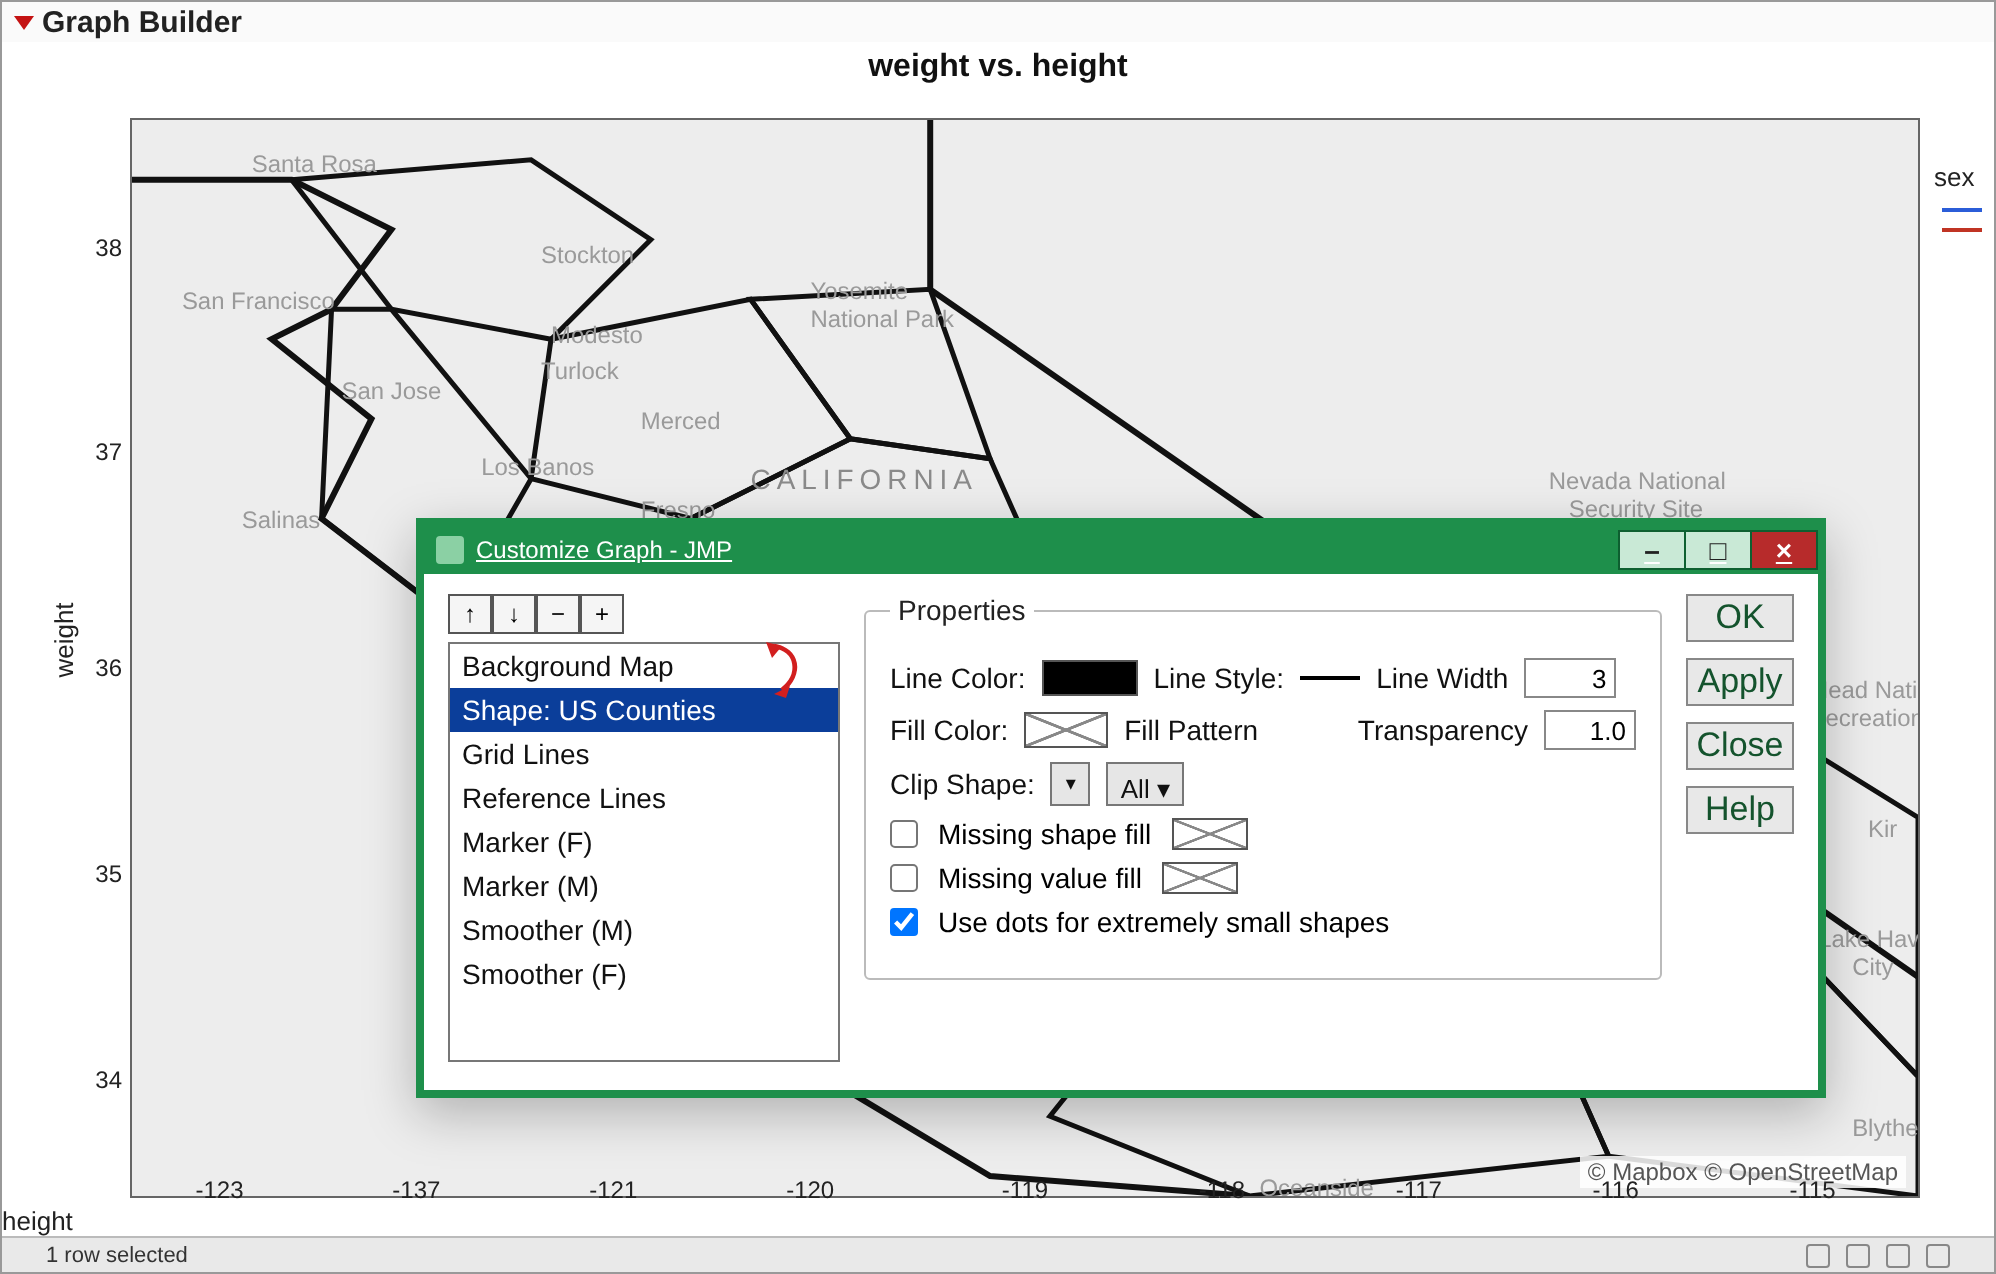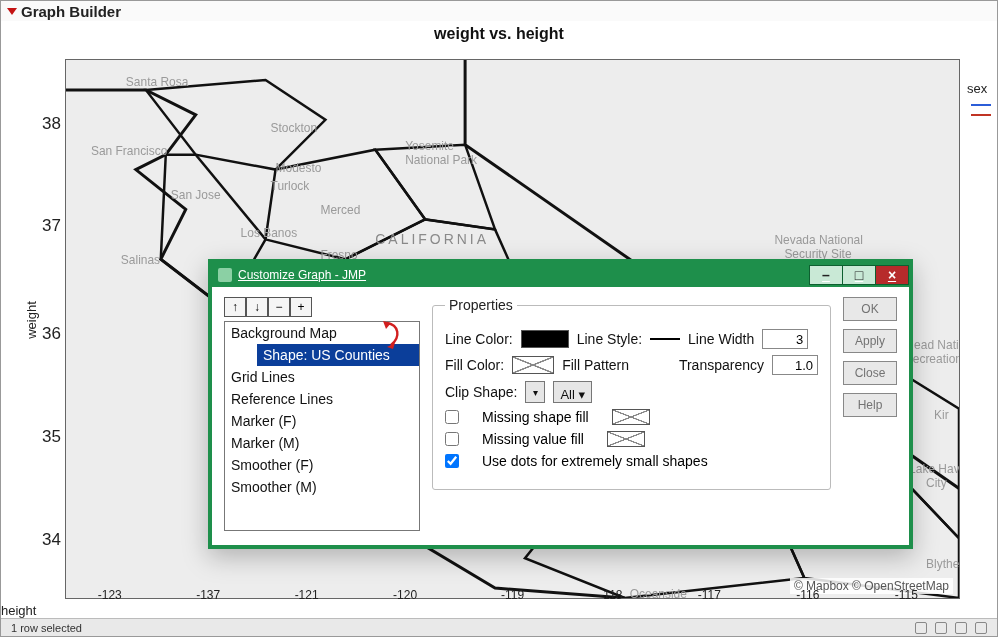--- a/index.html
+++ b/index.html
@@ -13,34 +13,34 @@
   
   .chart-wrap { position: absolute; left: 0; right: 0; top: 20px; bottom: 18px; background: #fff; }
   .chart-title { text-align: center; font-weight: bold; font-size: 16px; color: #111; margin-top: 4px; }
   .plot { position: absolute; left: 64px; top: 38px; width: 895px; height: 540px; background: #eee; border: 1px solid #666; overflow: hidden; }
   .plot svg { width: 100%; height: 100%; display: block; }
 
   
   .y-axis { position: absolute; left: 12px; top: 50%; transform: translateY(-50%) rotate(-90deg); font-size: 13px; color: #222; font-weight: 500; }
   .x-axis { position: absolute; bottom: 0; left: 0; right: 0; font-size: 13px; color: #222; font-weight: 500; }
   .y-ticks { position: absolute; left: 38px; top: 38px; height: 540px; width: 24px; }
-  .y-tick { position: absolute; right: 2px; font-size: 17px; color: #222; transform: translateY(-50%); }
+  .y-tick { position: absolute; right: 2px; font-size: 12px; color: #222; transform: translateY(-50%); }
   .x-ticks { position: absolute; left: 64px; bottom: 14px; width: 895px; height: 16px; }
   .x-tick { position: absolute; font-size: 12px; color: #222; transform: translateX(-50%); }
 
   
   .legend { position: absolute; right: 0; top: 60px; width: 30px; font-size: 13px; }
   .legend-title { font-size: 13px; color: #222; margin-bottom: 6px; }
   .legend-line { width: 20px; height: 2px; margin: 8px 0 8px 4px; }
 
   
   .attrib { position: absolute; right: 6px; bottom: 4px; font-size: 12px; color: #555; background: rgba(255,255,255,.85); padding: 1px 4px; }
 
   
-  .statusbar { position: absolute; left: 0; right: 0; bottom: 0; height: 18px; background: #e9e9e9; border-top: 1px solid #bbb; display: flex; align-items: center; justify-content: space-between; padding: 0 10px; font-size: 11px; color: #333; }
+  .statusbar { position: absolute; left: 0; right: 0; bottom: 0; height: 18px; background: #e9e9e9; border-top: 1px solid #bbb; display: flex; align-items: center; justify-content: space-between; padding: 0 22px; font-size: 11px; color: #333; }
   .status-right { display: flex; gap: 8px; align-items: center; }
   .status-ico { width: 12px; height: 12px; border: 1px solid #888; border-radius: 2px; display: inline-block; }
 
   
   .dialog { position: absolute; left: 207px; top: 258px; width: 705px; height: 290px; background: #fff; border: 4px solid #1e8f4b; box-shadow: 0 8px 24px rgba(0,0,0,.25); }
   .dlg-titlebar { height: 24px; background: #1e8f4b; display: flex; align-items: center; color: #fff; font-size: 12px; padding-left: 6px; text-decoration: underline; }
   .dlg-ico { width: 14px; height: 14px; background: #8bd0a4; border-radius: 2px; margin-right: 6px; }
   .dlg-wincontrols { margin-left: auto; display: flex; }
   .winbtn { width: 34px; height: 20px; display: flex; align-items: center; justify-content: center; border: 1px solid #0d5f30; margin-left: -1px; font-size: 14px; font-weight: bold; }
   .winbtn.min { background: #c9e9d6; color: #222; }
@@ -48,43 +48,43 @@
   .winbtn.close { background: #b72b2b; color: #fff; }
 
   .dlg-body { position: absolute; inset: 24px 0 0 0; padding: 10px 12px; display: flex; gap: 12px; }
 
   
   .layer-col { width: 196px; }
   .layer-tools { display: flex; gap: 0; margin-bottom: 4px; }
   .layer-tools button { width: 22px; height: 20px; border: 1px solid #555; background: #f5f5f5; font-size: 12px; line-height: 1; display:flex; align-items:center; justify-content:center; }
   .layer-list { border: 1px solid #777; height: 210px; background: #fff; overflow: hidden; }
   .layer-item { padding: 3px 6px; font-size: 14px; color: #111; cursor: default; }
-  .layer-item.selected { background: #0b3e9a; color: #fff; margin-left: 32px; }
+  .layer-item.selected { background: #0b3e9a; color: #fff; }
 
   
   .props { flex: 1; position: relative; }
   .props-fieldset { border: 1px solid #bbb; border-radius: 3px; padding: 10px 12px 14px; }
   .props-legend { font-size: 14px; color: #222; padding: 0 4px; }
   .prop-row { display: flex; align-items: center; gap: 8px; margin: 6px 0; font-size: 14px; color: #111; flex-wrap: wrap; }
   .swatch { width: 48px; height: 18px; border: 1px solid #555; background: #000; }
   .swatch-x { width: 42px; height: 18px; border: 1px solid #555; background: #fff; position: relative; }
   .swatch-x::before, .swatch-x::after { content:""; position:absolute; inset:0; }
   .swatch-x::before { background: linear-gradient(to top right, transparent 47%, #888 48%, #888 52%, transparent 53%); }
   .swatch-x::after  { background: linear-gradient(to top left,  transparent 47%, #888 48%, #888 52%, transparent 53%); }
   .style-line { width: 30px; height: 2px; background: #000; }
   .numbox { width: 46px; height: 20px; border: 1px solid #888; text-align: right; padding: 1px 4px; font-size: 13px; }
   .dropdown { flex:1; height: 22px; border: 1px solid #777; background: #e6e6e6; display: flex; align-items: center; padding: 0 6px; font-size: 14px; min-width: 140px; }
   .dd-btn { width: 20px; height: 22px; border: 1px solid #777; background: #e6e6e6; display:flex; align-items:center; justify-content:center; font-size:10px; }
   .allbtn { height: 22px; border: 1px solid #777; background: #e6e6e6; padding: 0 6px; font-size: 13px; display:flex; align-items:flex-end; }
-  .chk { display:flex; align-items:center; gap:23px; font-size:14px; margin:6px 0; }
+  .chk { display:flex; align-items:center; gap:10px; font-size:14px; margin:6px 0; }
   .chk input { width:14px; height:14px; }
 
   
   .btn-col { width: 54px; display:flex; flex-direction:column; gap:8px; }
-  .pushbtn { width: 54px; height: 24px; border: 1px solid #888; background: #e8e8e8; font-size: 12px; color:#737373; }
+  .pushbtn { width: 54px; height: 24px; border: 1px solid #888; background: #e8e8e8; font-size: 17px; color:#14532d; }
 
   
   .arrow-annot { position:absolute; left: 380px; top: 318px; width: 24px; height: 30px; pointer-events:none; z-index: 50; }
 </style>
 </head>
 <body>
 
 <div class="outline-header">
   <span class="outline-tri"></span>
   <span class="outline-title">Graph Builder</span>
@@ -198,22 +198,22 @@
         <button>−</button>
         <button>+</button>
       </div>
       <div class="layer-list">
         <div class="layer-item">Background Map</div>
         <div class="layer-item selected">Shape: US Counties</div>
         <div class="layer-item">Grid Lines</div>
         <div class="layer-item">Reference Lines</div>
         <div class="layer-item">Marker (F)</div>
         <div class="layer-item">Marker (M)</div>
+        <div class="layer-item">Smoother (M)</div>
         <div class="layer-item">Smoother (F)</div>
-        <div class="layer-item">Smoother (M)</div>
       </div>
     </div>
 
     <div class="props">
       <fieldset class="props-fieldset">
         <legend class="props-legend">Properties</legend>
 
         <div class="prop-row">
           <span>Line Color:</span>
           <span class="swatch"></span>

